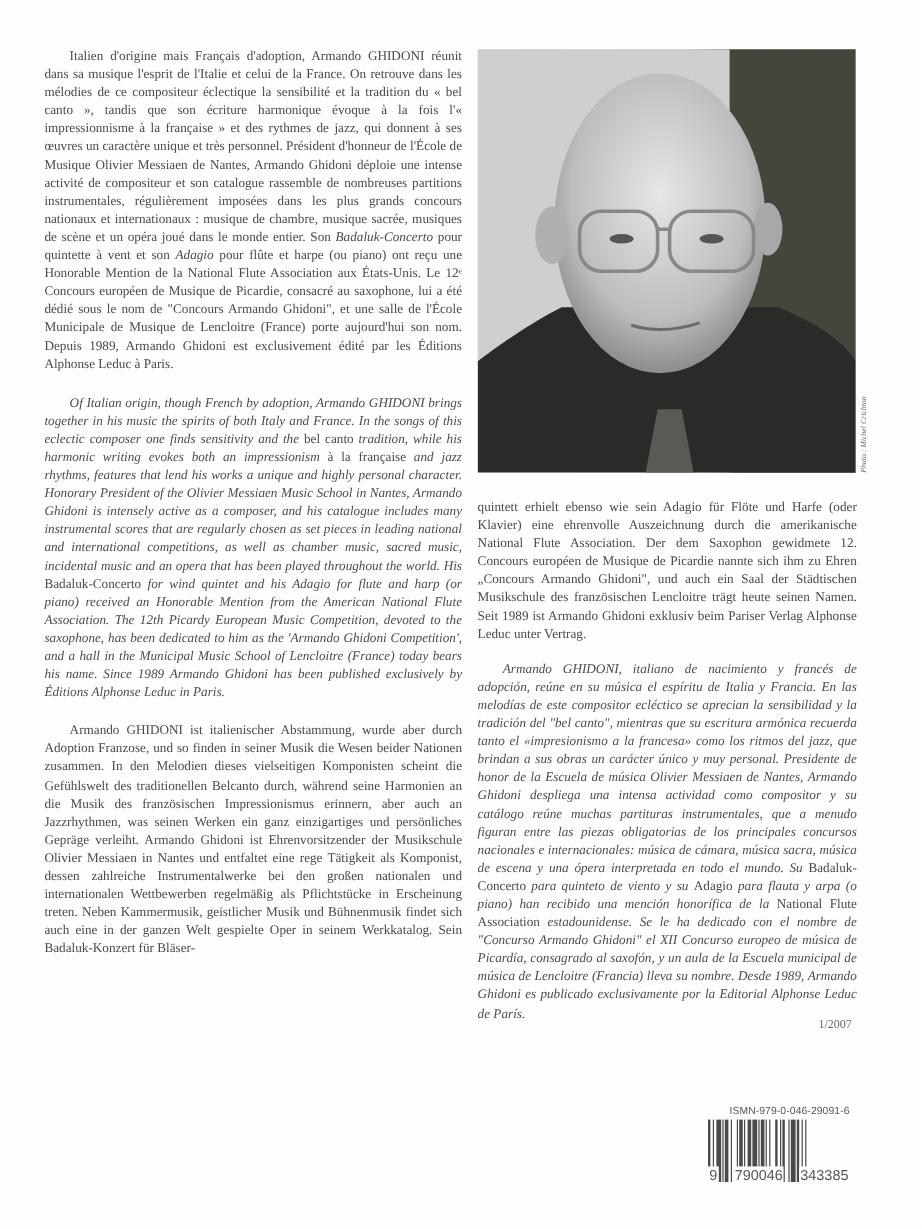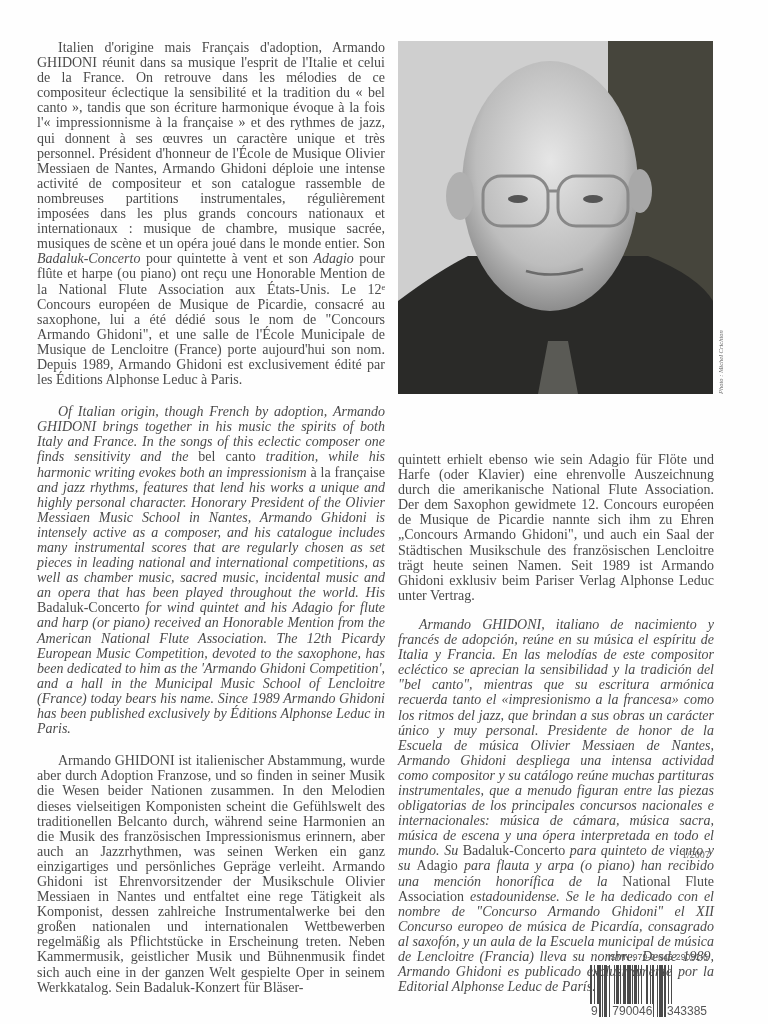--- a/index.html
+++ b/index.html
@@ -4,44 +4,44 @@
 <style>
   html, body { margin: 0; padding: 0; }
   body {
     width: 768px; height: 1024px; background: #ffffff; position: relative; overflow: hidden;
     font-family: "Liberation Serif", "DejaVu Serif", serif; color: #4a4a4a;
   }
   .page { position: absolute; left: 0; top: 0; width: 768px; height: 1024px; background: #fefefe; }
   .col-left { position: absolute; left: 37px; top: 40px; width: 348px; }
   .col-right { position: absolute; left: 398px; top: 416px; width: 316px; }
   p.txt {
-    margin: 0; font-size: 14px; line-height: 15.1px; text-align: justify; text-indent: 21px;
+    margin: 0; font-size: 11px; line-height: 15.1px; text-align: justify; text-indent: 21px;
     hyphens: auto;
     font-family: Liberation Serif, serif;
   }
   p.txt.it { font-style: italic; }
-  p.txt.noind { text-indent: 0; margin-top: 36px; }
+  p.txt.noind { text-indent: 0; }
   .gap { height: 17px; }
   .gap-sm { height: 14px; }
   .upright { font-style: normal; }
   .ital { font-style: italic; }
 
   .photo {
     position: absolute; left: 398px; top: 41px; width: 315px; height: 353px; overflow: hidden;
     background: linear-gradient(90deg, #d6d6d6 0%, #c8c8c8 55%, #4b4a40 70%, #3d3c33 100%);
   }
   .photo svg { display: block; }
   .credit {
     position: absolute; left: 717px; top: 394px; transform-origin: 0 0; transform: rotate(-90deg);
     font-size: 6.5px; font-style: italic; color: #6a6a6a; white-space: nowrap;
   }
   .date-mark {
     position: absolute; left: 682px; top: 849px; font-size: 10px; color: #666;
   }
-  .barcode-box { position: absolute; left: 590px; top: 920px; width: 118px; margin-top: 32px; }
+  .barcode-box { position: absolute; left: 590px; top: 920px; width: 118px; }
   .isbn { font-family: "Liberation Sans", sans-serif; font-size: 8.6px; color: #555; text-align: right; letter-spacing: 0.1px; }
   .bars { display: flex; height: 52px; margin-top: 3px; }
   .bars span { display: block; height: 100%; }
   .digits {
     font-family: "Liberation Sans", sans-serif; font-size: 12px; color: #555; display: flex; justify-content: space-between;
     margin-top: -13px; background: transparent; position: relative;
   }
   .digits span { background: #fefefe; padding: 0 1px; }
 </style>
 </head>

